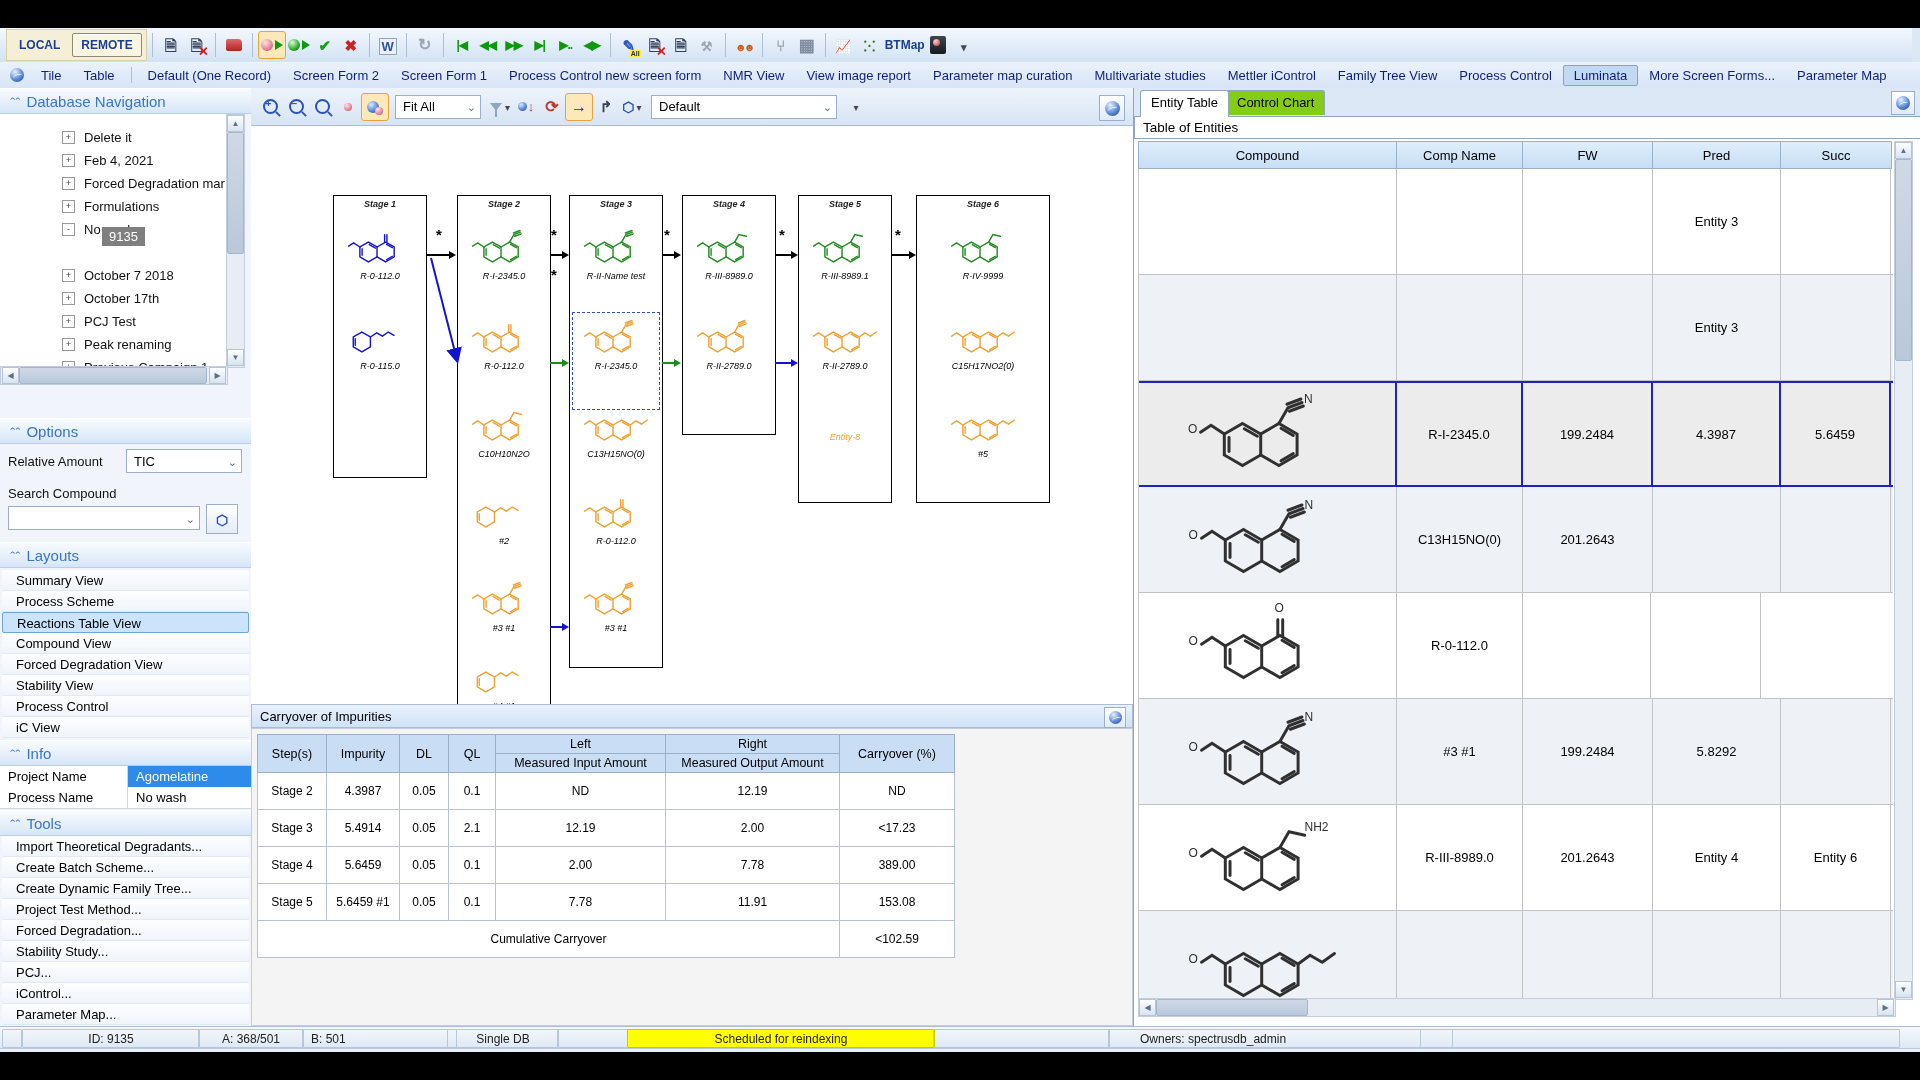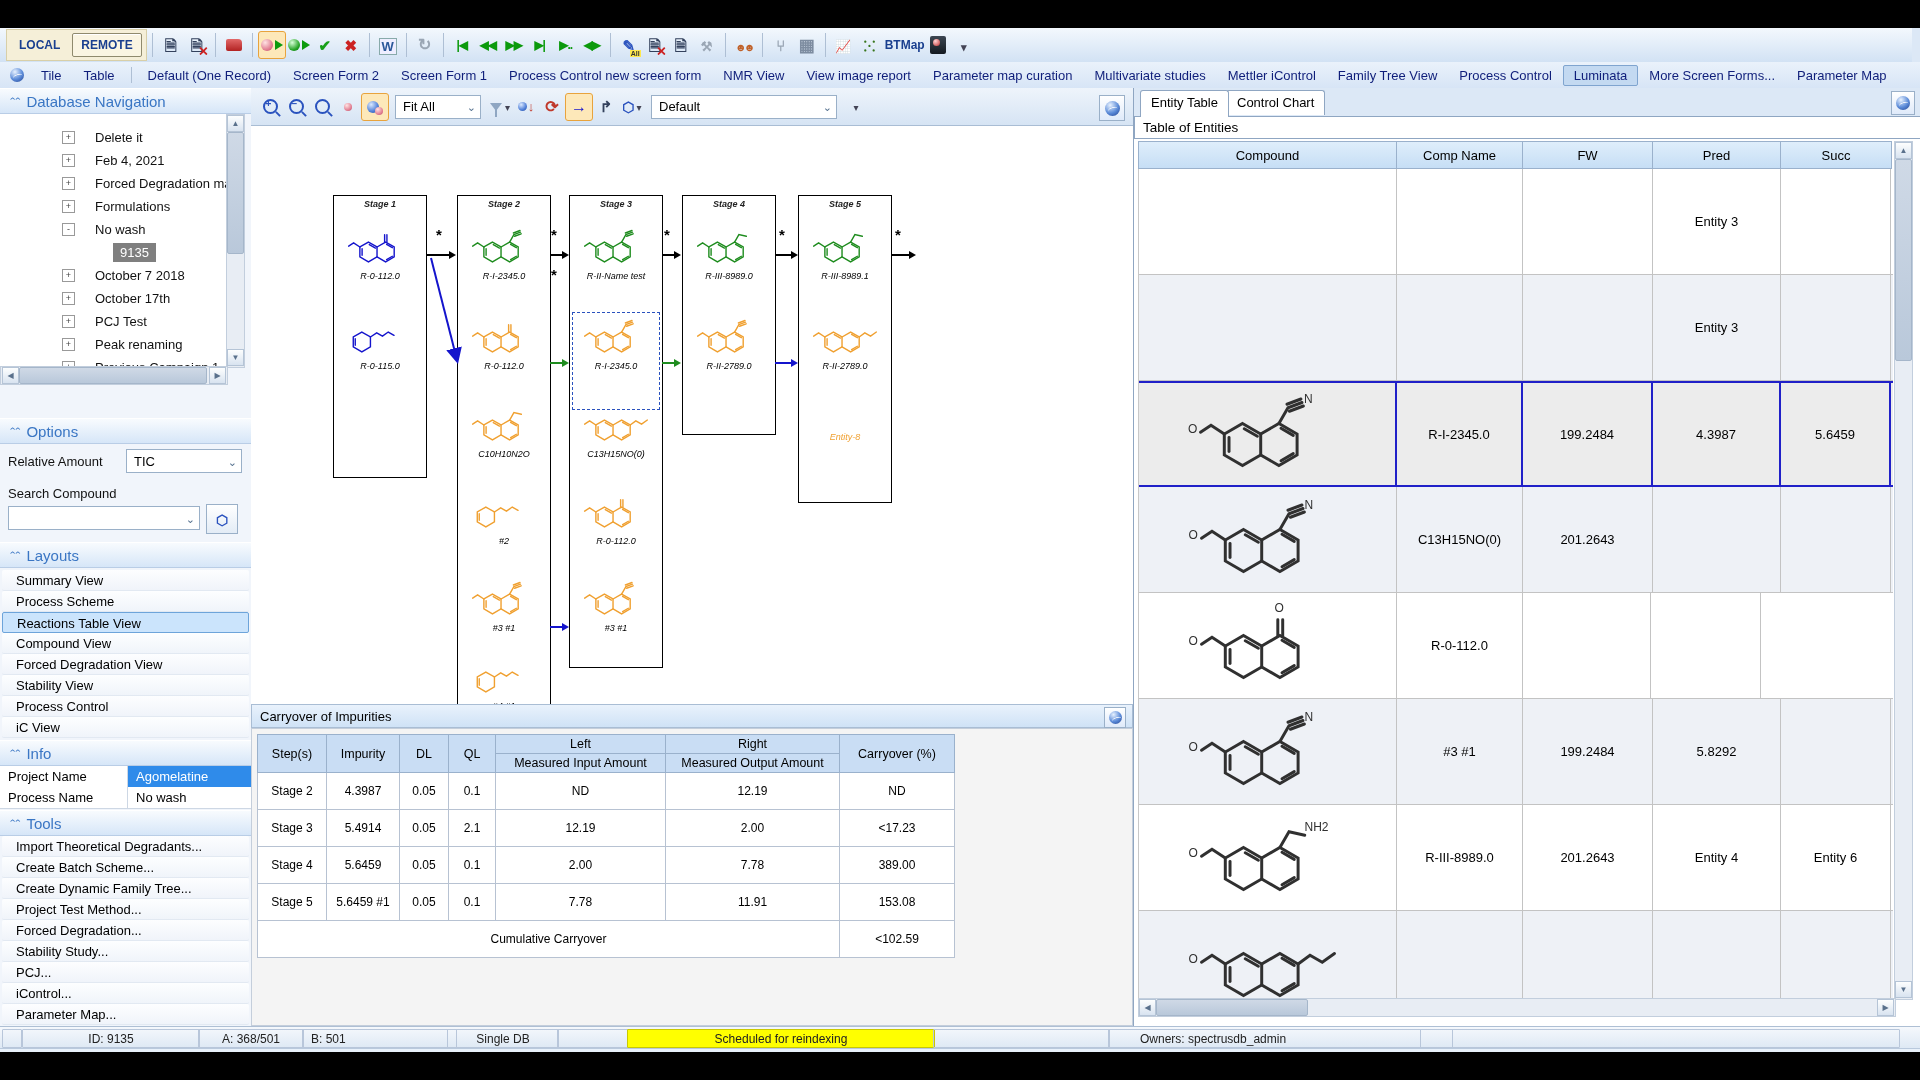--- a/index.html
+++ b/index.html
@@ -55,21 +55,21 @@
   #center{position:absolute;left:251px;top:60px;width:882px;height:938px;background:#f0f0f0;}
   #right{position:absolute;left:1133px;top:60px;width:787px;height:938px;background:#fff;border-left:1px solid #8fa6c2;}
   
   .sechdr{position:absolute;left:0;width:251px;height:26px;background:linear-gradient(#f8fbfe,#d6e6f8);border-top:1px solid #fff;border-bottom:1px solid #b9cde6;color:#3a76c4;font-size:15px;display:flex;align-items:center;gap:8px;padding-left:8px;box-sizing:border-box;}
   .chev{color:#3a76c4;font-size:11px;transform:scaleY(.8);}
   .chev::before{content:"\2303\2303";letter-spacing:-4px;}
   #tree{position:absolute;left:0;top:26px;width:226px;height:252px;background:#fff;overflow:hidden;}
   .trow{position:absolute;left:0;width:240px;height:22px;display:flex;align-items:center;white-space:nowrap;}
   .texp{width:11px;height:11px;border:1px solid #999;background:#fff;font-size:9px;line-height:11px;text-align:center;color:#444;margin-left:62px;flex:none;}
   .trow.child .texp{visibility:hidden;margin-left:80px;}
-  .tlabel{margin-left:20px;font-size:13px;color:#111;}
+  .tlabel{margin-left:9px;font-size:13px;color:#111;}
   .trow.sel .tlabel{background:#7f7f7f;color:#fff;padding:2px 7px;}
   .vs{position:absolute;background:#e8edf4;border:1px solid #c2cedd;}
   .sbtn{position:absolute;width:15px;height:15px;background:linear-gradient(#fdfefe,#d8e3f0);border:1px solid #b5c4d6;color:#5a718c;font-size:8px;display:flex;align-items:center;justify-content:center;}
   .thumb{position:absolute;background:linear-gradient(#cfd9e6,#b9c8da);border:1px solid #a5b6ca;border-radius:2px;}
   .flabel{position:absolute;font-size:13px;color:#111;}
   .selbox{position:absolute;height:24px;background:#fff;border:1px solid #9ab0c8;display:flex;align-items:center;justify-content:space-between;padding:0 4px 0 7px;box-sizing:border-box;font-size:13px;}
   .selbox .da::before{content:"\2304";color:#55718f;font-size:11px;line-height:.5;}
   .sbench{width:30px;height:28px;border:1px solid #9ab0c8;background:linear-gradient(#fff,#e3ecf6);display:flex;align-items:center;justify-content:center;}
   .litem{position:absolute;left:2px;width:247px;height:21px;line-height:21px;padding-left:14px;box-sizing:border-box;font-size:13px;background:linear-gradient(#fdfeff,#f0f4fa);border-bottom:1px solid #e2e9f2;border-radius:2px;white-space:nowrap;overflow:hidden;}
   .litem.sel{background:#cbe4fc;border:1px solid #6da4da;}
@@ -105,21 +105,21 @@
   
   #cotitle{position:absolute;left:0;top:616px;width:882px;height:24px;background:linear-gradient(#e9f2fc,#cfe2f6);border:1px solid #a9bdd4;box-sizing:border-box;font-size:13px;display:flex;align-items:center;padding-left:8px;}
   #cobody{position:absolute;left:0;top:640px;width:882px;height:298px;background:#f4f4f4;border:1px solid #c4cedb;box-sizing:border-box;}
   table.co{border-collapse:collapse;position:absolute;left:5px;top:5px;font-size:12px;background:#fff;}
   table.co th{background:#c9ddf4;border:1px solid #9ab1cc;font-weight:normal;font-size:12.5px;padding:2px 4px;}
   table.co td{border:1px solid #b7c2d2;text-align:center;height:36px;padding:0 4px;}
   .ballicon{width:17px;height:17px;border-radius:50%;background:radial-gradient(circle at 35% 28%,#e8f2ff,#5a8ad8 55%,#1f3e8c);position:relative;flex:none;}
   .ballicon::after{content:"";position:absolute;left:3px;top:6px;width:10px;height:5px;border-top:1.5px solid #fff;border-radius:50%;transform:rotate(-18deg);}
   .iconbox{width:24px;height:24px;border:1px solid #9ab0c8;background:linear-gradient(#fff,#dfeafa);display:flex;align-items:center;justify-content:center;}
   
-  .etab{position:absolute;top:2px;height:25px;padding:4px 10px 0;box-sizing:border-box;font-size:13px;border:1px solid #8fa6c2;border-bottom:none;border-radius:3px 3px 0 0;background:#ffffff;}
+  .etab{position:absolute;top:2px;height:25px;padding:4px 10px 0;box-sizing:border-box;font-size:13px;border:1px solid #8fa6c2;border-bottom:none;border-radius:3px 3px 0 0;background:#84cc16;}
   .etab.active{background:#fff;height:27px;z-index:2;}
   #etitle{position:absolute;left:0px;top:28px;width:787px;height:23px;background:#fff;border:1px solid #8fa6c2;box-sizing:border-box;font-size:13.5px;padding:3px 0 0 8px;}
   #ehead{position:absolute;left:4px;top:53px;width:754px;height:28px;display:flex;background:linear-gradient(#dfeefb,#c6def5);border:1px solid #9ab1cc;box-sizing:border-box;}
   .ehcell{border-right:1px solid #9ab1cc;display:flex;align-items:center;justify-content:center;font-size:13px;box-sizing:border-box;}
   #erows{position:absolute;left:4px;top:81px;width:754px;height:829px;overflow:hidden;border-left:1px solid #c8c8c8;}
   .erow{position:absolute;left:0;width:754px;height:106px;display:flex;background:#fff;border-bottom:1px solid #c3c3c3;box-sizing:border-box;}
   .erow.alt{background:#eef1f6;}
   .erow.sel{background:#ececec;border-top:2px solid #2020c8;border-bottom:2px solid #2020c8;}
   .ecell{border-right:1px solid #c3c3c3;display:flex;align-items:center;justify-content:center;font-size:13px;box-sizing:border-box;position:relative;}
   .erow.sel .ecell{border-right:2px solid #2020c8;}
@@ -329,21 +329,21 @@
             <span class="tlabel">Forced Degradation mar</span>
           </div>
         <div class="trow" style="top:81px">
             <span class="texp">+</span>
             <span class="tlabel">Formulations</span>
           </div>
         <div class="trow" style="top:104px">
             <span class="texp">-</span>
             <span class="tlabel">No wash</span>
           </div>
-        <div class="trow child sel" style="top:127px">
+        <div class="trow child sel" style="top:111px">
             <span class="texp"></span>
             <span class="tlabel">9135</span>
           </div>
         <div class="trow" style="top:150px">
             <span class="texp">+</span>
             <span class="tlabel">October 7 2018</span>
           </div>
         <div class="trow" style="top:173px">
             <span class="texp">+</span>
             <span class="tlabel">October 17th</span>
@@ -559,20 +559,32 @@
                 <use href="#m-amine"></use>
               </svg><span class="clabel">R-III-8989.1</span></div>
           <div class="slot" style="top:121px"><svg class="struct-s c-orange" viewBox="0 0 80 48">
                 <use href="#m-chain"></use>
               </svg><span class="clabel">R-II-2789.0</span></div>
           <div class="slot" style="top:235px">
               <span class="clabel c-orange">Entity-8</span>
             </div>
         </div>
 
+        <div class="stage" style="left:665px;top:69px;width:132px;height:306px">
+          <div class="stitle">Stage 6</div>
+          <div class="slot" style="top:31px"><svg class="struct-s c-green" viewBox="0 0 80 48">
+                <use href="#m-amine"></use>
+              </svg><span class="clabel">R-IV-9999</span></div>
+          <div class="slot" style="top:121px"><svg class="struct-s c-orange" viewBox="0 0 80 48">
+                <use href="#m-chain"></use>
+              </svg><span class="clabel">C15H17NO2(0)</span></div>
+          <div class="slot" style="top:209px"><svg class="struct-s c-orange" viewBox="0 0 80 48">
+                <use href="#m-chain"></use>
+              </svg><span class="clabel">#5</span></div>
+        </div>
 
         <div class="dashedsel" style="left:321px;top:186px;width:86px;height:96px"></div>
 
         <span class="ast" style="left:185px;top:100px">*</span>
         <div class="harrow" style="left:176px;top:128px;width:22px;--c:#000"></div>
         <span class="ast" style="left:300px;top:100px">*</span>
         <span class="ast" style="left:300px;top:140px">*</span>
         <div class="harrow" style="left:299px;top:128px;width:12px;--c:#000"></div>
         <span class="ast" style="left:413px;top:100px">*</span>
         <div class="harrow" style="left:411px;top:128px;width:12px;--c:#000"></div>

